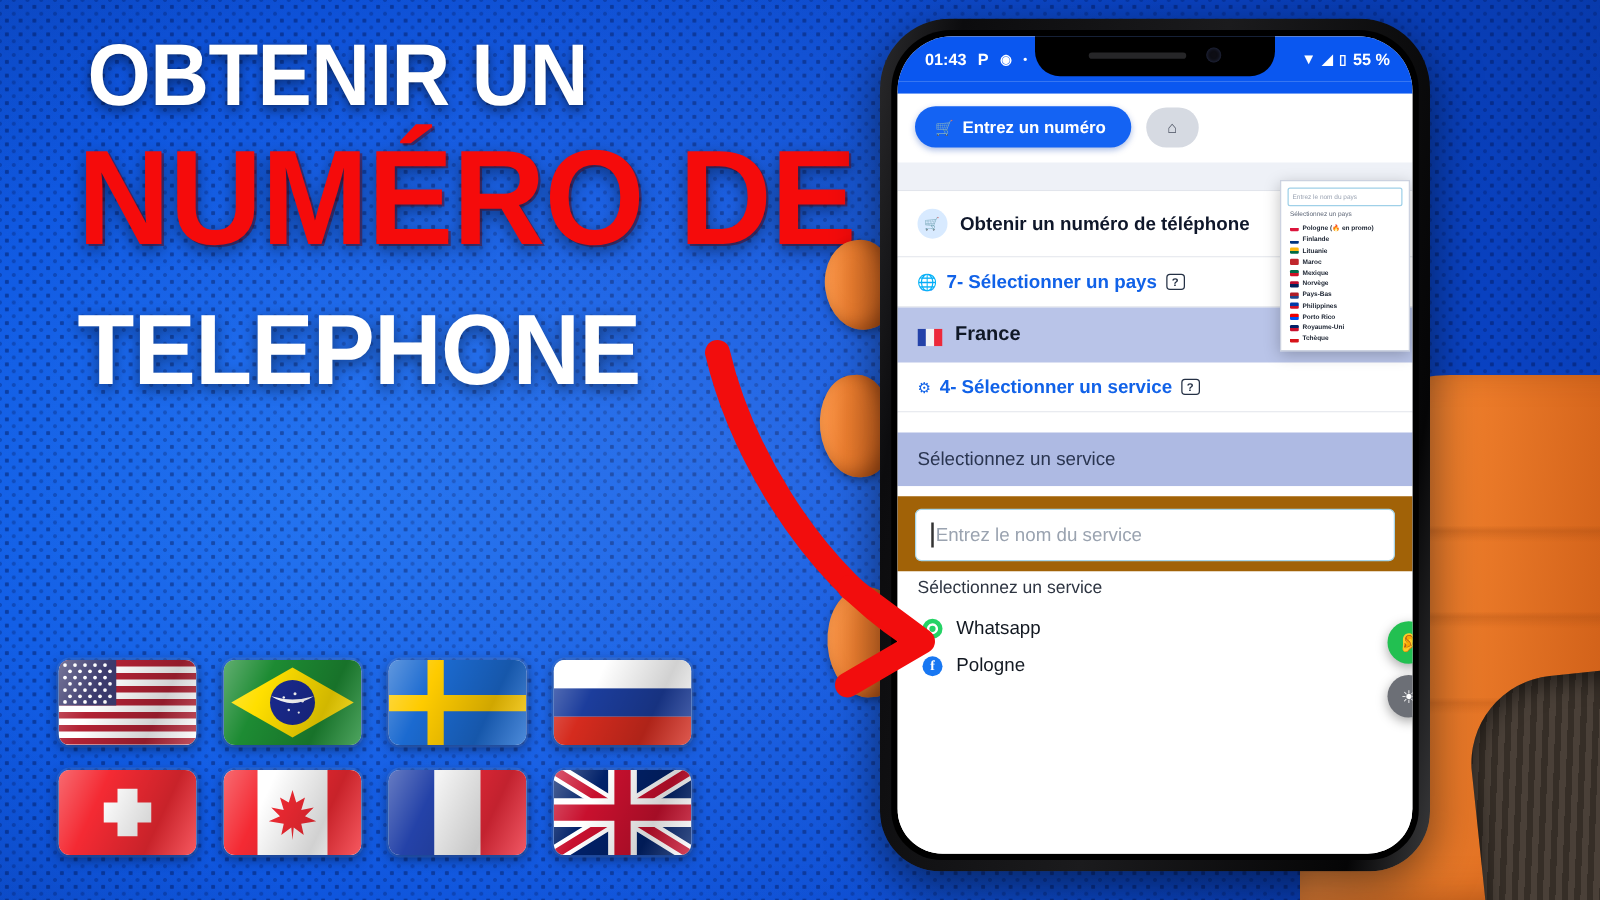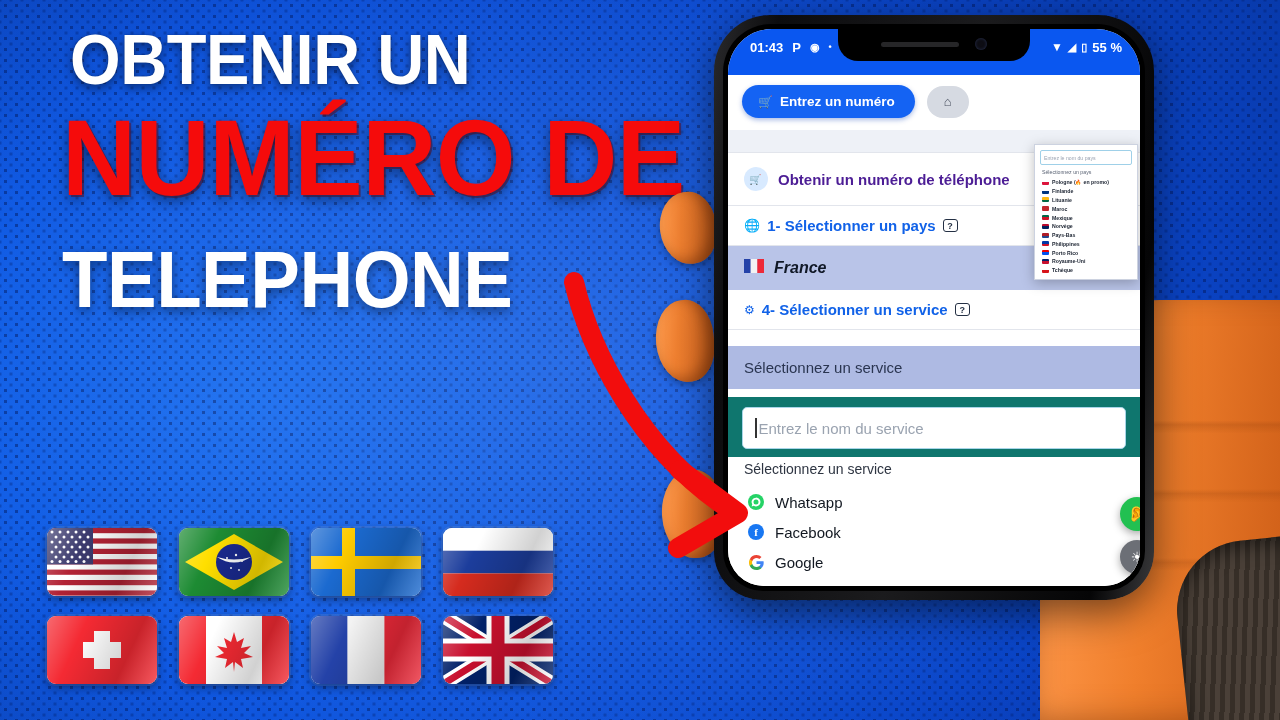--- a/index.html
+++ b/index.html
@@ -142,22 +142,22 @@
   #sleeve {
     position:absolute; left:560px; top:535px; width:240px; height:200px;
     background: repeating-linear-gradient(98deg,#4a4038 0px,#4a4038 5px,#362e27 5px,#362e27 10px);
     border-radius: 70px 20px 0 0;
     transform: rotate(-6deg);
     box-shadow: inset 0 6px 18px rgba(0,0,0,0.5);
   }
 
   
   #phone {
-    position:absolute; left:94px; top:15px;
-    width:440px; height:585px;
+    position:absolute; left:84px; top:15px;
+    width:440px; height:682px;
     background: linear-gradient(100deg,#2a2a2c 0%, #0c0c0e 12%, #1b1b1d 50%, #050506 88%, #3a3a3c 100%);
     border-radius: 56px 56px 48px 48px;
     box-shadow: 0 12px 40px rgba(0,0,0,0.55);
     padding:9px;
   }
   #phone-inner {
     position:absolute; inset:9px;
     background:#000;
     border-radius: 48px 48px 40px 40px;
     padding:5px;
@@ -214,33 +214,33 @@
   #gray-band { height:22px; background:#eef1f7; flex:none; }
 
   .sep { height:1px; background:#e2e5ec; flex:none; }
 
   
   .row { flex:none; background:#fff; padding:14px 16px; display:flex; align-items:center; gap:10px; }
   .circle-icon {
     width:24px; height:24px; border-radius:50%; background:#d8eaff;
     display:flex; align-items:center; justify-content:center; flex:none;
   }
-  #title-row-text { font-size:15px; font-weight:bold; color:#4c1d95; }
+  #title-row-text { font-size:15px; font-weight:bold; color:#0f172a; }
 
   .step { flex:none; background:#fff; padding:11px 16px; display:flex; align-items:center; gap:7px; }
   .step-text { font-size:15px; font-weight:bold; color:#1162e8; }
   .qmark {
     width:15px; height:13px; border:1.6px solid #243044; border-radius:3px;
     font-size:9px; font-weight:bold; color:#243044;
     display:flex; align-items:center; justify-content:center; flex:none;
   }
 
   #country-row {
     flex:none; background:#b9c4e8; padding:13px 16px;
-    display:flex; align-items:flex-start; gap:10px; position:relative;font-style:italic;
+    display:flex; align-items:flex-end; gap:10px; position:relative;
   }
   #country-name { font-size:16px; font-weight:bold; color:#101826; }
 
   #service-header {
     flex:none; background:#aebae3; padding:13px 16px;
     font-size:15px; color:#2a3550;
   }
 
   
   #country-dropdown {
@@ -255,33 +255,33 @@
     border:1px solid #9fd0e8; border-radius:2px;
     font-size:5.2px; color:#9aa3b2; padding:0 3px;
     display:flex; align-items:center;
     background:#fff;
   }
   #country-dd-label { font-size:5.2px; color:#5a6374; margin:4px 0 3px 2px; }
   .dd-item { display:flex; align-items:center; gap:3px; padding:1.4px 2px; font-size:5.2px; color:#1a2230; font-weight:bold; }
   .dd-flag { width:7px; height:5px; border-radius:1px; flex:none; display:block; }
 
   
-  #service-input-wrap { flex:none; background:#0f766e; padding:10px 14px 8px 14px; position:relative; }
+  #service-input-wrap { flex:none; background:#a16207; padding:10px 14px 8px 14px; position:relative; }
   #service-input {
     width:100%; height:42px;
     border:1.5px solid #a8d5e8; border-radius:5px;
     display:flex; align-items:center; padding:0 12px;
     font-size:15px; color:#9aa3b0; background:#fff;
     position:relative;
   }
   #caret { width:1.5px; height:20px; background:#333; margin-right:2px; }
 
   #service-list { flex:1; background:#fff; padding:4px 16px 0 16px; }
   #service-list-label { font-size:14px; color:#2e3542; margin-bottom:11px; }
-  .svc-item { display:flex; gap:11px; padding:6px 0 7px 4px; }
+  .svc-item { display:flex; align-items:center; gap:11px; padding:6px 0 7px 4px; }
   .svc-icon { width:16px; height:16px; border-radius:50%; flex:none; display:flex; align-items:center; justify-content:center; }
   .svc-name { font-size:15px; color:#121821; }
 
   
   #fab-group { position:absolute; right:-14px; top:468px; z-index:30; }
   .fab {
     width:34px; height:34px; border-radius:50%;
     display:flex; align-items:center; justify-content:center;
     box-shadow: 0 3px 9px rgba(0,0,0,0.35);
     margin-bottom:9px;
@@ -493,21 +493,21 @@
         <div class="sep"></div>
 
         <div class="row">
           <span class="circle-icon" style="font-size:10px;">🛒</span>
           <span id="title-row-text">Obtenir un numéro de téléphone</span>
         </div>
         <div class="sep"></div>
 
         <div class="step">
           <span style="font-size:13px;color:#1162e8;">🌐</span>
-          <span class="step-text">1- Sélectionner un pays</span>
+          <span class="step-text">7- Sélectionner un pays</span>
           <span class="qmark">?</span>
         </div>
         <div class="sep"></div>
 
         <div id="country-row">
           <svg width="20" height="14" viewBox="0 0 20 14">
             <rect width="6.7" height="14" fill="#2442a8"></rect>
               <rect x="6.7" width="6.6" height="14" fill="#f3f3f3"></rect>
               <rect x="13.3" width="6.7" height="14" fill="#ed2939"></rect>
           </svg>
@@ -540,34 +540,23 @@
               <svg width="10" height="10" viewBox="0 0 16 16">
                   <path d="M8 1a7 7 0 00-6 10.6L1 15l3.5-1A7 7 0 108 1z" fill="#fff"></path>
                   <circle cx="8" cy="8" r="4" fill="#25d366"></circle>
                 </svg>
             </span>
             <span class="svc-name">Whatsapp</span>
           </div>
 
           <div class="svc-item">
             <span class="svc-icon" style="background:#1877f2;color:#fff;font-size:11px;font-weight:bold;font-family:'Liberation Serif',serif;">f</span>
-            <span class="svc-name">Facebook</span>
-          </div>
-
-          <div class="svc-item">
-            <span class="svc-icon" style="background:transparent;">
-              <svg width="15" height="15" viewBox="0 0 18 18">
-                <path d="M17.6 9.2c0-.6-.05-1.2-.16-1.8H9v3.4h4.84a4.14 4.14 0 01-1.8 2.7v2.2h2.9c1.7-1.56 2.68-3.87 2.68-6.5z" fill="#4285f4"></path>
-                <path d="M9 18c2.43 0 4.47-.8 5.96-2.18l-2.9-2.25c-.81.54-1.84.86-3.05.86-2.35 0-4.33-1.58-5.04-3.71H.97v2.33A9 9 0 009 18z" fill="#34a853"></path>
-                <path d="M3.96 10.71a5.4 5.4 0 010-3.42V4.96H.97a9 9 0 000 8.08l2.99-2.33z" fill="#fbbc05"></path>
-                <path d="M9 3.58c1.32 0 2.5.45 3.44 1.35l2.58-2.57C13.46.89 11.43 0 9 0A9 9 0 00.97 4.96l2.99 2.33C4.67 5.16 6.65 3.58 9 3.58z" fill="#ea4335"></path>
-              </svg>
-            </span>
-            <span class="svc-name">Google</span>
-          </div>
+            <span class="svc-name">Pologne</span>
+          </div>
+
         </div>
 
         <div id="country-dropdown">
           <div id="country-search">
             <span>Entrez le nom du pays</span>
           </div>
           <div id="country-dd-label">Sélectionnez un pays</div>
           <div id="country-dd-items">
               <div class="dd-item">
                 <span class="dd-flag" style="background: linear-gradient(rgb(255, 255, 255) 0px, rgb(255, 255, 255) 50%, rgb(220, 20, 60) 50%, rgb(220, 20, 60) 100%);"></span>

